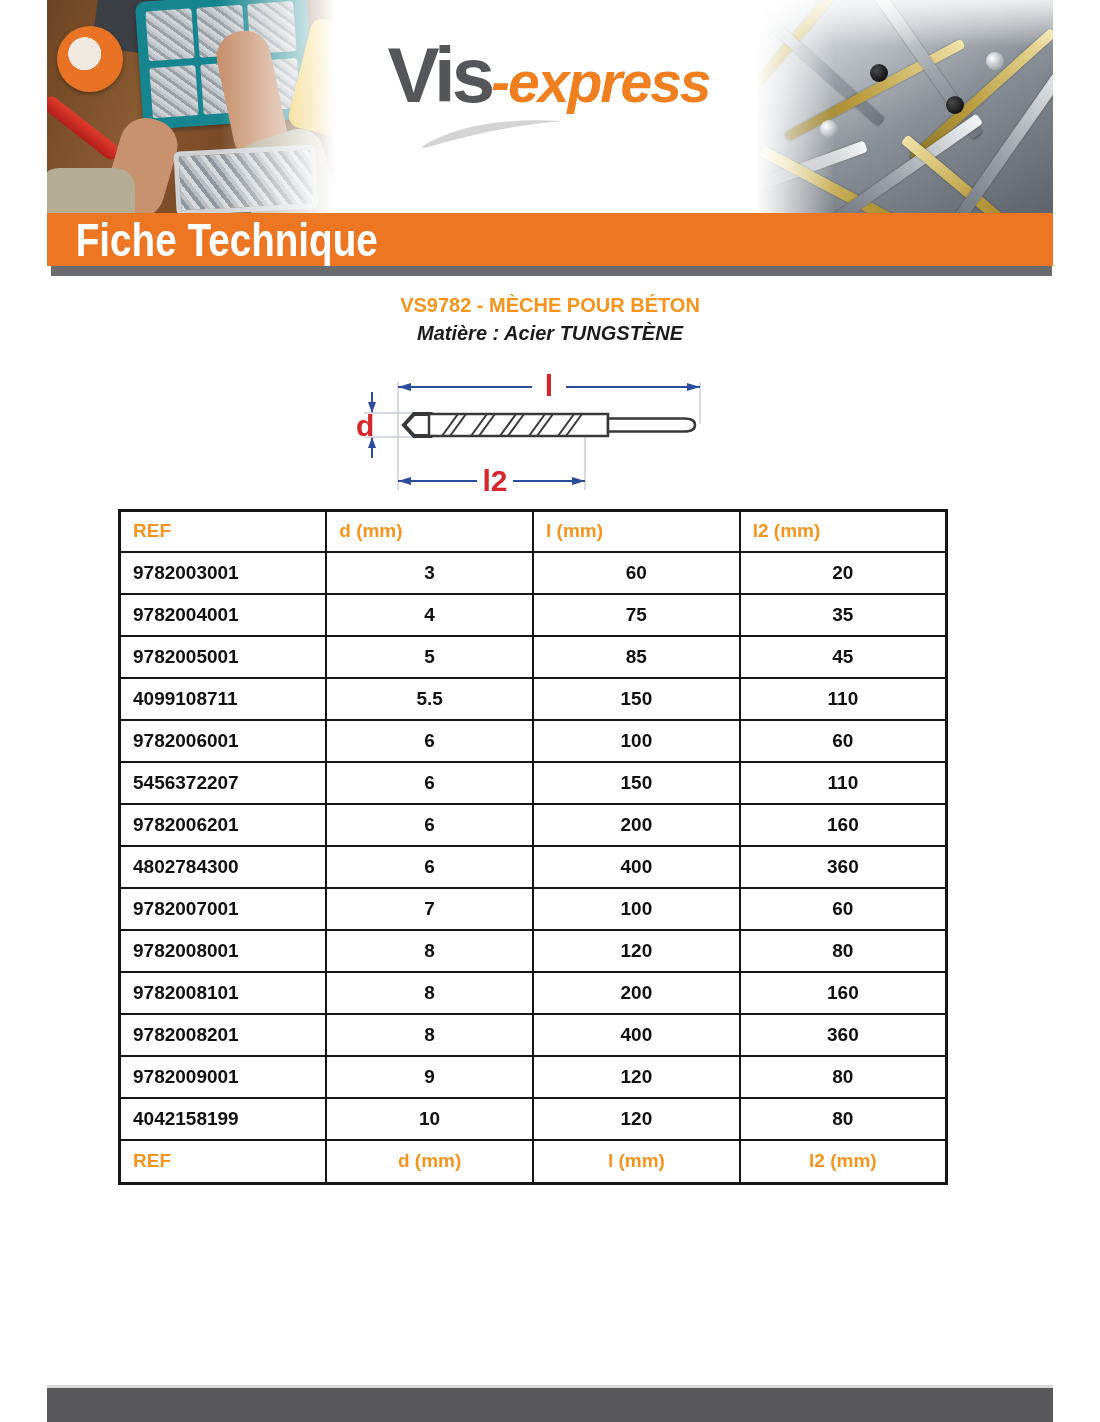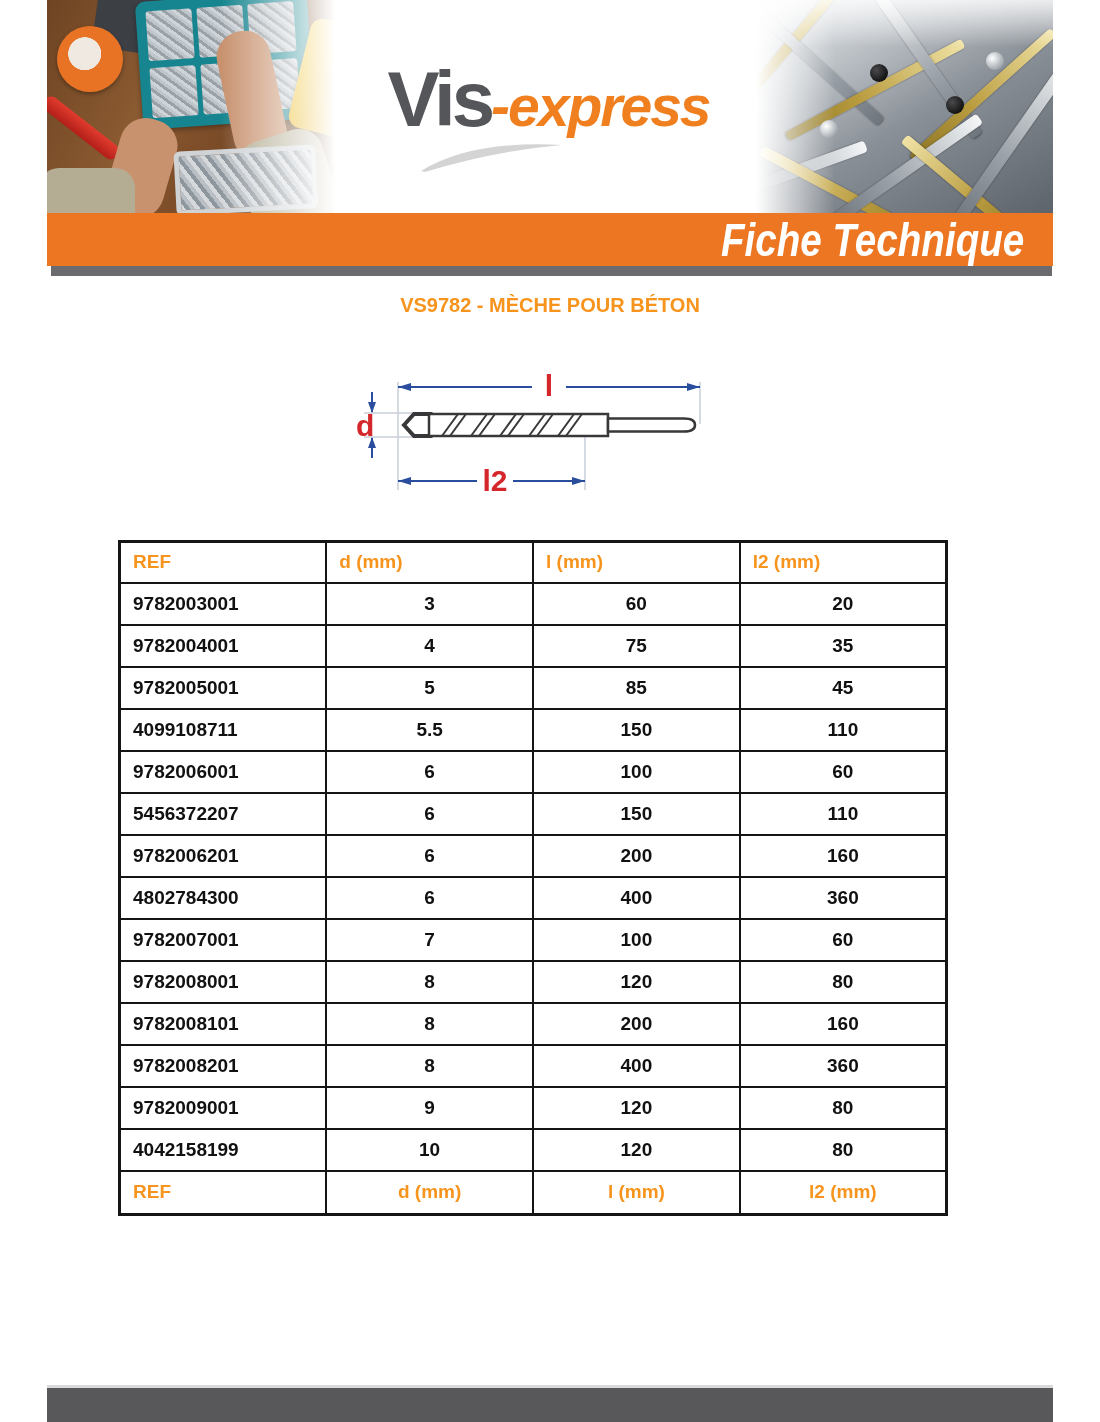--- a/index.html
+++ b/index.html
@@ -33,45 +33,45 @@
   .fade-left  { inset:0; background:linear-gradient(to left,  rgba(255,255,255,0) 72%, #fff 98%),
                          linear-gradient(to bottom, rgba(255,255,255,.8) 0%, rgba(255,255,255,0) 22%); }
 
   .screw { position:absolute; border-radius:4px; box-shadow:0 1px 2px rgba(0,0,0,.45); }
   .screw.silver { background:linear-gradient(#f4f6f7,#9aa1a8 60%,#6f757c); }
   .screw.brass  { background:linear-gradient(#f0e3a6,#b99b3e 60%,#8a7426); }
   .screw-head { position:absolute; width:18px; height:18px; border-radius:50%; }
   .screw-head.dark  { background:radial-gradient(circle at 35% 35%, #4a4a4c, #141415 70%); }
   .screw-head.shine { background:radial-gradient(circle at 35% 35%, #ffffff, #9aa1a8 75%); }
 
-  .header-center { flex:1; background:#fff; display:flex; flex-direction:column; align-items:center; padding-top:60px; }
+  .header-center { flex:1; background:#fff; display:flex; flex-direction:column; align-items:center; padding-top:36px; }
   .logo-line { white-space:nowrap; line-height:1; }
   .logo-vis { font-size:78px; font-weight:bold; color:#55565a; letter-spacing:-4px; }
   .logo-express { font-size:57px; font-weight:bold; font-style:italic; color:#f0801f; letter-spacing:-2px; }
   .swoosh { margin-top:0; transform:translateX(-58px); }
 
   
   .banner { position:absolute; top:213px; left:47px; width:1006px; height:53px; background:#ed7623;
-    display:flex; align-items:center; justify-content:flex-end;font-style:italic; }
+    display:flex; align-items:center; justify-content:flex-start; }
   .banner span { display:inline-block; color:#fff; font-size:46px; font-weight:bold; letter-spacing:0px;
     transform:scale(.84,1.02); white-space:nowrap; }
   .gray-bar { position:absolute; top:266px; left:51px; width:1001px; height:10px; background:#6a6b6e; }
 
   
   .title { position:absolute; top:294px; left:0; width:1100px; text-align:center;
     color:#f7941d; font-size:20px; font-weight:bold; }
   .subtitle { position:absolute; top:322px; left:0; width:1100px; text-align:center;
     color:#1c1c1c; font-size:20px; font-weight:bold; font-style:italic; }
 
   
   .diagram { position:absolute; top:358px; left:330px; }
   .diagram text { font-family:"Liberation Sans", sans-serif; font-weight:bold; font-size:30px; fill:#d4262b; }
 
   
-  table { position:absolute; top:540px; left:118px; width:830px; border-collapse:collapse; table-layout:fixed;
+  table { position:absolute; top:509px; left:118px; width:830px; border-collapse:collapse; table-layout:fixed;
     border:3px solid #151515; font-weight:bold; color:#111; }
   th, td { border:2px solid #151515; vertical-align:middle; font-size:19px; }
   thead tr { height:41px; }
   tbody tr { height:42px; }
   tfoot tr { height:44px; }
   thead th { text-align:left; padding-left:12px; color:#f7941d; font-weight:bold; }
   tbody td { text-align:center; }
   td.ref, th.ref { text-align:left; padding-left:12px; }
   tfoot td { text-align:center; color:#f7941d; }
   tfoot td.ref { text-align:left; }
@@ -135,20 +135,21 @@
       <div class="fade-left"></div>
     </div>
   </div>
 
   <div class="banner">
     <span>Fiche Technique</span>
   </div>
   <div class="gray-bar"></div>
 
   <div class="title">VS9782 - MÈCHE POUR BÉTON</div>
+  <div class="subtitle">Matière : Acier TUNGSTÈNE</div>
 
   <svg class="diagram" width="420" height="150" viewBox="0 0 420 150">
 
     <g stroke="#c9ced8" stroke-width="1.5">
       <line x1="68" y1="24" x2="68" y2="132"></line>
       <line x1="370" y1="24" x2="370" y2="66"></line>
       <line x1="255" y1="70" x2="255" y2="132"></line>
       <line x1="34" y1="55" x2="86" y2="55"></line>
       <line x1="34" y1="79" x2="86" y2="79"></line>
     </g>

